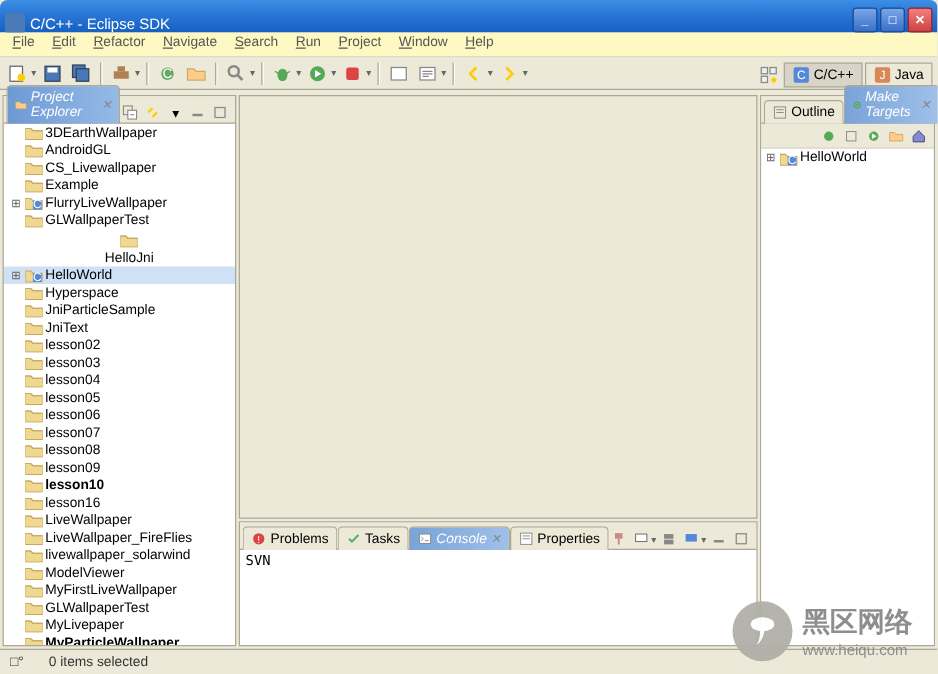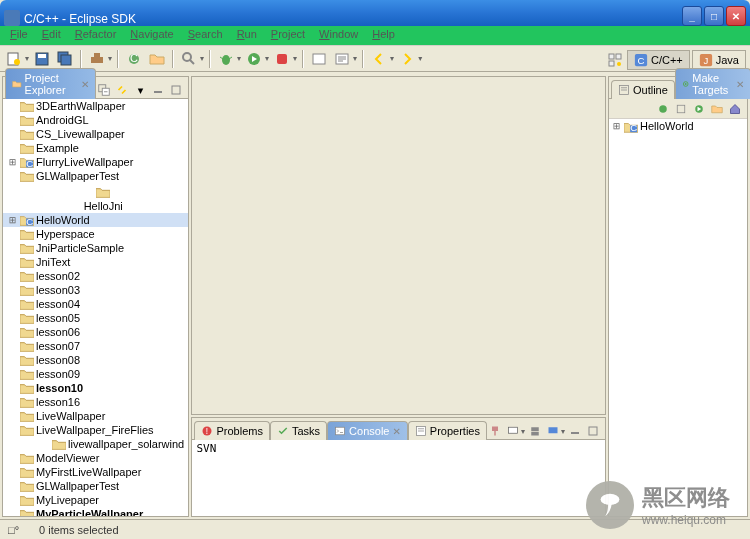--- a/index.html
+++ b/index.html
@@ -5,42 +5,42 @@
 * { margin: 0; padding: 0; box-sizing: border-box; font-family: "Tahoma", sans-serif; font-size: 11px; }
 body { background: #ece9d8; width: 750px; height: 539px; overflow: hidden; position: relative; }
 
 .titlebar { background: linear-gradient(to bottom, #3b8ee5 0%, #2874d4 50%, #1560c0 100%); height: 26px; display: flex; align-items: flex-end; padding: 0 4px; color: #fff; border-radius: 6px 6px 0 0; }
 .titlebar .icon { width: 16px; height: 16px; background: #4a7ab8; border-radius: 2px; margin-right: 4px; }
 .titlebar .title { font-size: 12px; flex: 1; }
 .titlebar .winbtns { display: flex; gap: 2px; }
 .winbtn { width: 20px; height: 20px; background: linear-gradient(to bottom,#7ba7e8,#3a6fc8); border: 1px solid #1a4a9a; border-radius: 3px; color:#fff; display:flex;align-items:center;justify-content:center;font-size:10px;font-weight:bold;cursor:pointer;}
 .winbtn.close { background: linear-gradient(to bottom,#f08080,#d04040); border-color:#a02020;}
 
-.menubar { background: #22c55e; height: 20px; display: flex; padding: 0 4px; gap: 2px; border-bottom: 1px solid #d4d0c8;}
+.menubar { background: #fef9c3; height: 20px; display: flex; padding: 0 4px; gap: 2px; border-bottom: 1px solid #d4d0c8;}
 .menubar span { padding: 2px 6px; color: #555; cursor: pointer; }
 .menubar span::first-letter { text-decoration: underline; }
 
 .toolbar { background: #ece9d8; height: 26px; display: flex; align-items: center; padding: 0 4px; gap: 3px; border-bottom: 1px solid #aca899;}
 .tbtn { width: 20px; height: 20px; display: flex; align-items:center;justify-content:center; cursor:pointer; border-radius:2px;}
 .tbtn svg { width: 16px; height: 16px; }
 .tsep { width: 2px; height: 18px; border-left: 1px solid #aca899; border-right: 1px solid #fff; margin: 0 2px; }
 .drop { font-size:8px; color:#666; margin-left:-2px; cursor:pointer;}
 .persp-bar { position:absolute; right:4px; top:48px; display:flex; gap:2px; align-items:center; height:24px;}
 .persp-btn { border:1px solid #aca899; background:#ece9d8; padding:2px 6px; display:flex; align-items:center; gap:3px; cursor:pointer; font-size:11px;}
 .persp-btn.active { background:#d8d5c8;}
 
 .workarea { position:absolute; top:74px; left:0; right:0; bottom:20px; display:flex; gap:2px; padding:2px;}
 .panel { border:1px solid #aca899; background:#ece9d8; display:flex; flex-direction:column;}
 .panel-left { width: 296px; }
 .panel-center { flex:1; display:flex; flex-direction:column; gap:2px;}
 .panel-right { width: 140px; }
 
 .tab-header { height:22px; display:flex; align-items:flex-end; background:#ece9d8; padding:0 2px; border-bottom:1px solid #aca899; position:relative;}
 .tab { display:flex; align-items:center; gap:3px; padding:3px 6px; background:#ece9d8; border:1px solid #aca899; border-bottom:none; border-radius:4px 4px 0 0; margin-bottom:-1px; cursor:pointer; font-size:11px;}
-.tab.active { background: linear-gradient(to right,#7aa3d8,#9fc0e8); color:#fff; font-weight:normal;}
+.tab.active { background: linear-gradient(to right,#7aa3d8,#9fc0e8); color:#fff; font-weight:normal;font-style:italic;}
 .tab.active.pe { background: linear-gradient(to right,#6d99d4,#95bae6);}
 .tab-tools { margin-left:auto; display:flex; gap:2px; align-items:center; padding-right:2px;}
 .tab-toolbtn { width:16px; height:16px; display:flex;align-items:center;justify-content:center;cursor:pointer;}
 
 .panel-body { flex:1; background:#fff; overflow-y:auto; overflow-x:hidden; border-top:none; scrollbar-width:thin;}
 .panel-body::-webkit-scrollbar { width:16px; }
 .panel-body::-webkit-scrollbar-track { background:#f0ede2; }
 .panel-body::-webkit-scrollbar-thumb { background:#c8c4b8; border:1px solid #aca899;}
 .panel-toolbar { height:20px; display:flex; align-items:center; justify-content:flex-end; gap:2px; padding:0 4px; background:#ece9d8; border-bottom:1px solid #d4d0c8;}
 
@@ -429,21 +429,21 @@
           <span>LiveWallpaper</span>
         </div>
         <div class="tree-item" style="padding-left: 4px;">
           <span class="expand"></span>
           <span class="folder-icon"><svg viewBox="0 0 16 14">
               <path d="M0 3h5l2 2h9v8H0z" fill="#f0d890" stroke="#c8a860"></path>
               <path d="M0 3h5l2 2h9" fill="none" stroke="#c8a860"></path>
             </svg></span>
           <span>LiveWallpaper_FireFlies</span>
         </div>
-        <div class="tree-item" style="padding-left: 4px; margin-left: 32px;">
+        <div class="tree-item" style="padding-left: 4px;">
           <span class="expand"></span>
           <span class="folder-icon"><svg viewBox="0 0 16 14">
               <path d="M0 3h5l2 2h9v8H0z" fill="#f0d890" stroke="#c8a860"></path>
               <path d="M0 3h5l2 2h9" fill="none" stroke="#c8a860"></path>
             </svg></span>
           <span>livewallpaper_solarwind</span>
         </div>
         <div class="tree-item" style="padding-left: 4px;">
           <span class="expand"></span>
           <span class="folder-icon"><svg viewBox="0 0 16 14">

